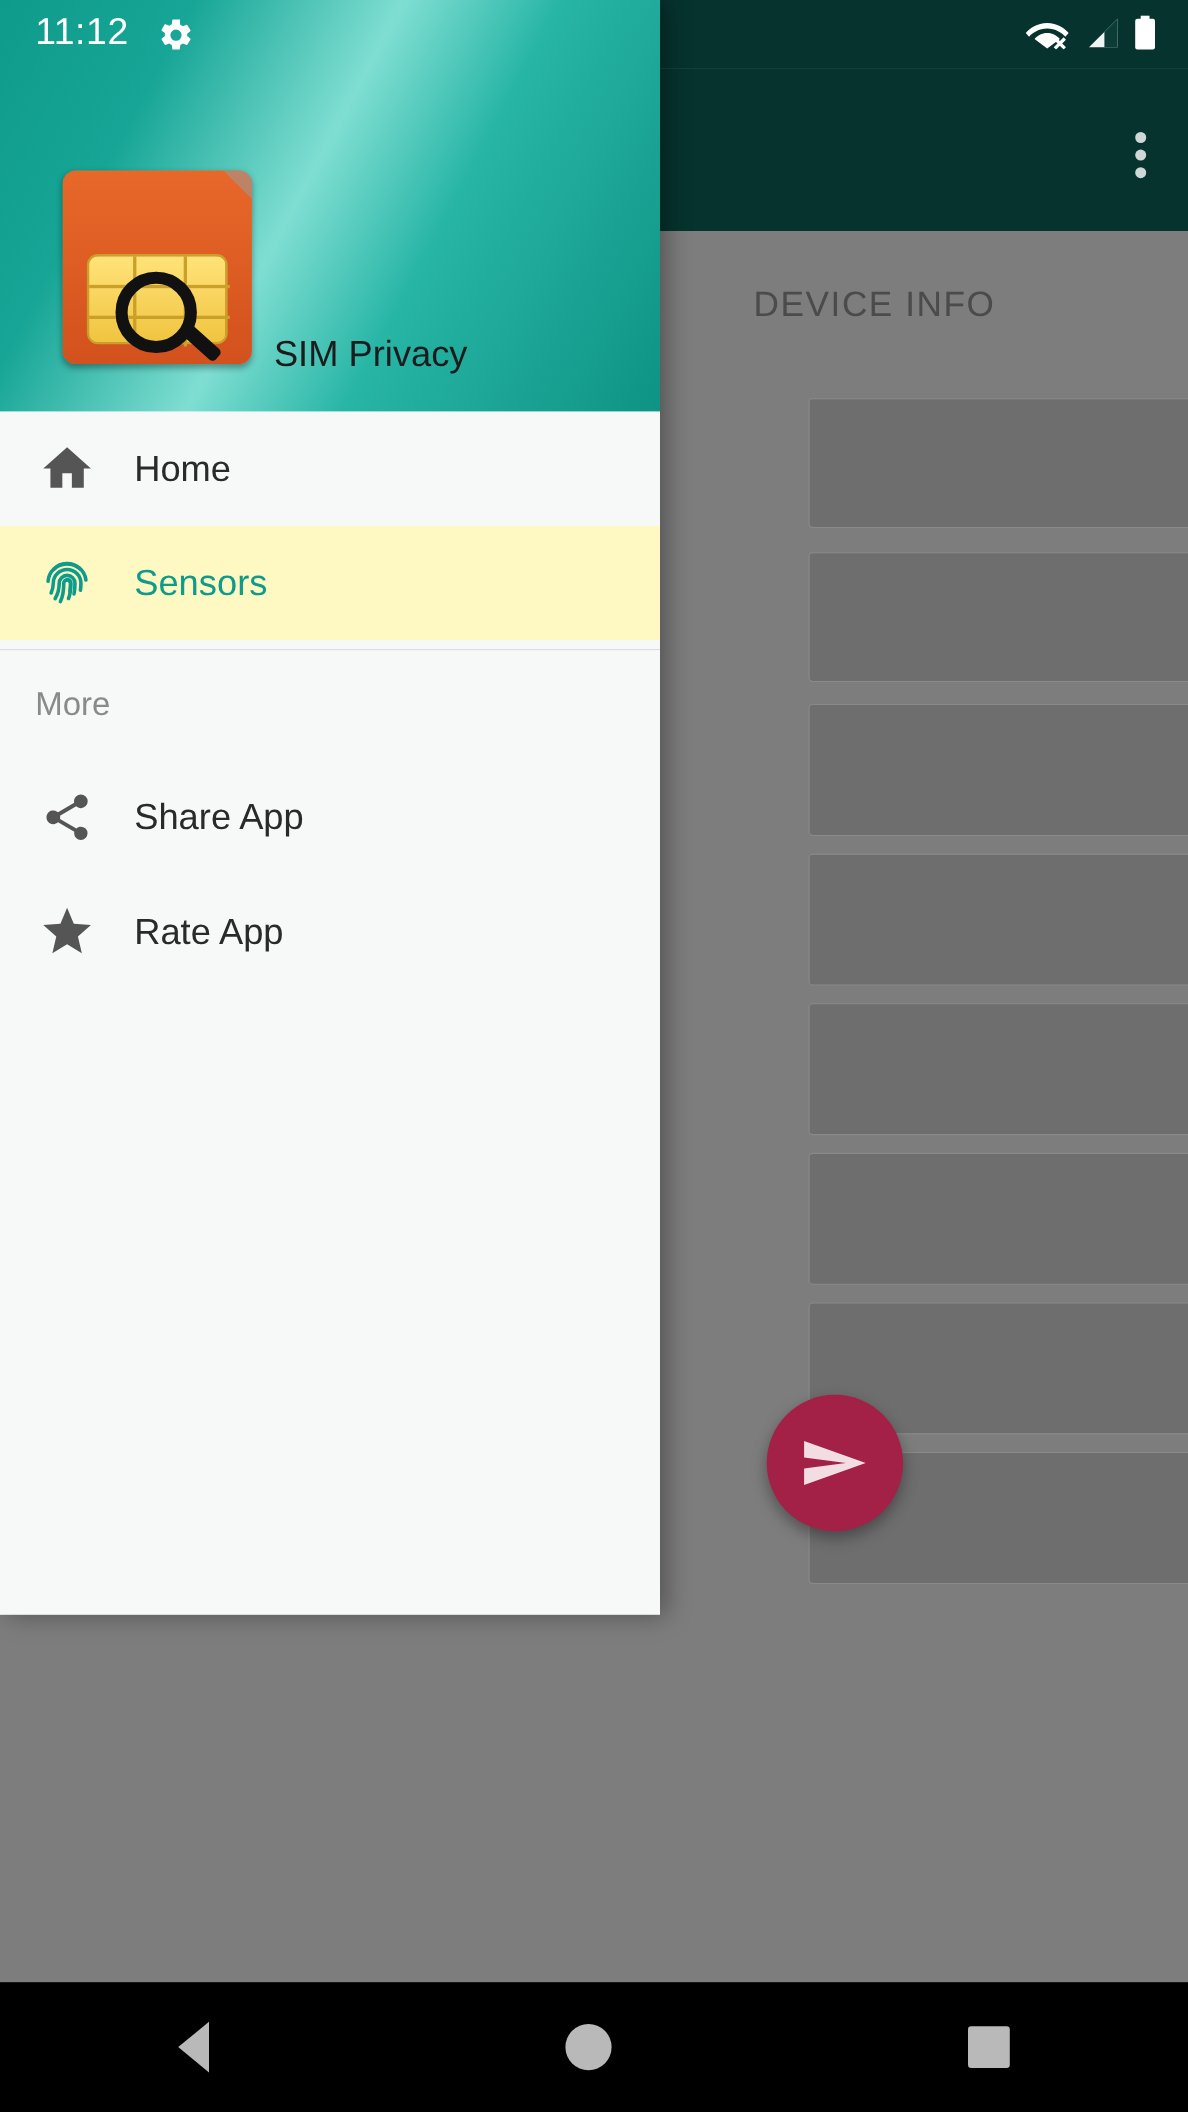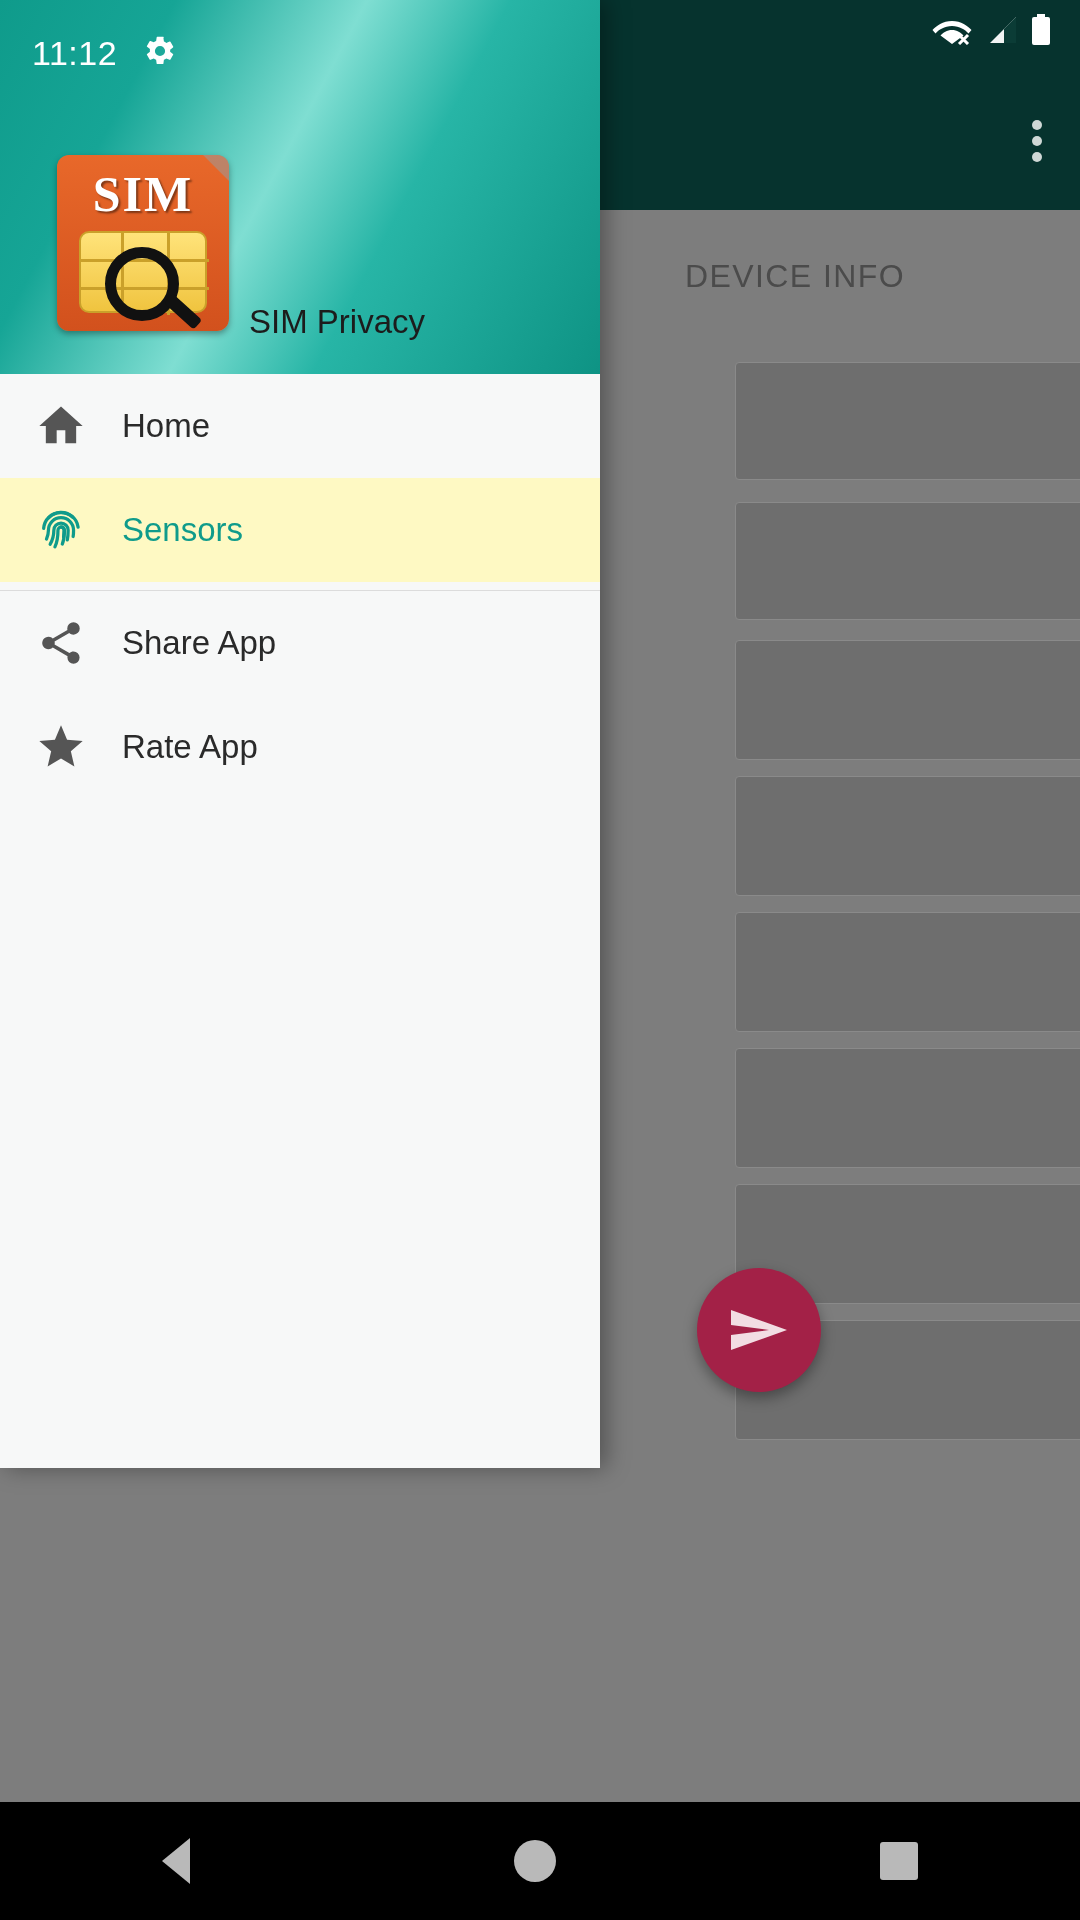--- a/index.html
+++ b/index.html
@@ -20,21 +20,21 @@
 
   .bg-card { position:absolute; left:735px; width:370px; background:#6e6e6e; border:1px solid #8a8a8a; border-radius:4px; }
 
   .fab { position:absolute; left:697px; top:1268px; width:124px; height:124px; border-radius:50%; background:#a32147; box-shadow:0 6px 14px rgba(0,0,0,.35); display:flex; align-items:center; justify-content:center; }
 
   
   .drawer { position:absolute; left:0; top:0; width:600px; height:1468px; background:#f7f8f8; box-shadow:6px 0 22px rgba(0,0,0,.35); }
 
   .drawer-header { position:relative; width:600px; height:374px;
       background:linear-gradient(118deg,#0f9b8b 0%, #16a596 22%, #7fded2 46%, #27b5a6 64%, #0e9384 100%); }
-  .status-left { position:absolute; left:32px; top:10px; display:flex; align-items:flex-start; gap:26px; color:#fff;margin-top:24px; }
+  .status-left { position:absolute; left:32px; top:10px; display:flex; align-items:flex-end; gap:26px; color:#fff; }
   .clock { font-size:34px; font-weight:500; letter-spacing:.5px; }
 
   .app-logo { position:absolute; left:57px; top:155px; width:172px; height:176px; border-radius:12px;
       background:linear-gradient(180deg,#e8682a 0%, #d2511d 100%);
       box-shadow:0 3px 6px rgba(0,0,0,.35); overflow:hidden; }
   .logo-notch { position:absolute; right:0; top:0; width:0; height:0; border-top:26px solid #9b9b9b; border-left:26px solid transparent; opacity:.55; }
   .logo-sim { position:absolute; top:10px; left:0; width:100%; text-align:center; font-weight:bold; font-size:50px; color:#fff; letter-spacing:2px; text-shadow:2px 2px 2px rgba(0,0,0,.45); font-family:"Liberation Serif", serif; }
   .logo-chip { position:absolute; left:22px; top:76px; width:128px; height:82px; border-radius:10px;
       background:linear-gradient(180deg,#ffe37a 0%, #f0c43f 100%); border:2px solid #caa02a; }
   .chip-line { position:absolute; background:#caa02a; }
@@ -126,21 +126,20 @@
         <span class="clock">11:12</span>
         <span>
           <svg width="34" height="34" viewBox="0 0 24 24">
             <path fill="#ffffff" d="M19.14 12.94a7.07 7.07 0 0 0 .06-.94 7.07 7.07 0 0 0-.06-.94l2.03-1.58a.48.48 0 0 0 .12-.61l-1.92-3.32a.48.48 0 0 0-.58-.22l-2.39.96a7.02 7.02 0 0 0-1.62-.94l-.36-2.54A.47.47 0 0 0 13.94 2h-3.84a.47.47 0 0 0-.47.4l-.36 2.54c-.59.24-1.13.56-1.62.94l-2.39-.96a.48.48 0 0 0-.58.22L2.76 8.46a.48.48 0 0 0 .12.61l2.03 1.58c-.04.31-.06.62-.06.94s.02.63.06.94l-2.03 1.58a.48.48 0 0 0-.12.61l1.92 3.32c.12.21.37.3.58.22l2.39-.96c.5.38 1.03.7 1.62.94l.36 2.54c.04.23.24.4.47.4h3.84c.23 0 .43-.17.47-.4l.36-2.54c.59-.24 1.12-.56 1.62-.94l2.39.96c.22.08.46 0 .58-.22l1.92-3.32a.48.48 0 0 0-.12-.61l-2.03-1.58zM12 15.6A3.6 3.6 0 1 1 12 8.4a3.6 3.6 0 0 1 0 7.2z"></path>
           </svg>
         </span>
       </div>
 
       <div class="app-logo">
         <div class="logo-notch"></div>
-        <div class="logo-sim">SIM</div>
         <div class="logo-chip">
           <div class="chip-line" style="left:0;top:26px;width:128px;height:3px;"></div>
           <div class="chip-line" style="left:0;top:54px;width:128px;height:3px;"></div>
           <div class="chip-line" style="left:40px;top:0;width:3px;height:82px;"></div>
           <div class="chip-line" style="left:86px;top:0;width:3px;height:82px;"></div>
         </div>
         <div class="logo-glass">
           <div class="ring"></div>
           <div class="handle"></div>
         </div>
@@ -167,20 +166,21 @@
           <path d="M5.3 16.2c.6-1.4.9-2.7.9-4.1a5.8 5.8 0 0 1 11.6 0c0 1-.05 2-.2 2.9"></path>
           <path d="M4 11.3a8 8 0 0 1 15.9-.6"></path>
           <path d="M6.4 6.3A8 8 0 0 1 17.3 6"></path>
         </svg>
       </span>
       <span class="lbl">Sensors</span>
     </div>
 
     <div class="divider"></div>
 
+    <div class="section-label">More</div>
 
     <div class="drawer-item">
       <span class="ico">
         <svg width="50" height="50" viewBox="0 0 24 24">
             <path fill="#555" d="M18 16.08c-.76 0-1.44.3-1.96.77L8.91 12.7c.05-.23.09-.46.09-.7s-.04-.47-.09-.7l7.05-4.11c.54.5 1.25.81 2.04.81a3 3 0 1 0-3-3c0 .24.04.47.09.7L8.04 9.81A3 3 0 1 0 6 15c.79 0 1.5-.31 2.04-.81l7.12 4.16c-.05.21-.08.43-.08.65a2.92 2.92 0 1 0 2.92-2.92z"></path>
           </svg>
       </span>
       <span class="lbl">Share App</span>
     </div>
 

